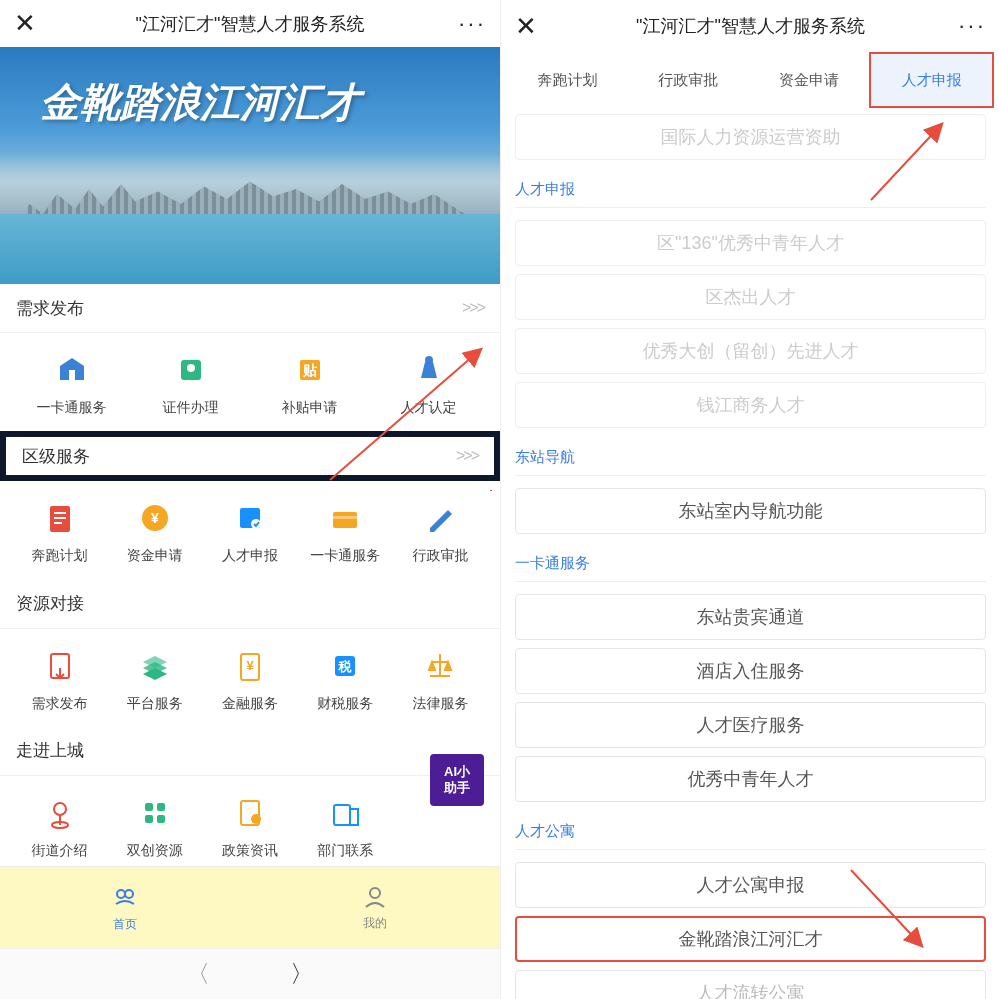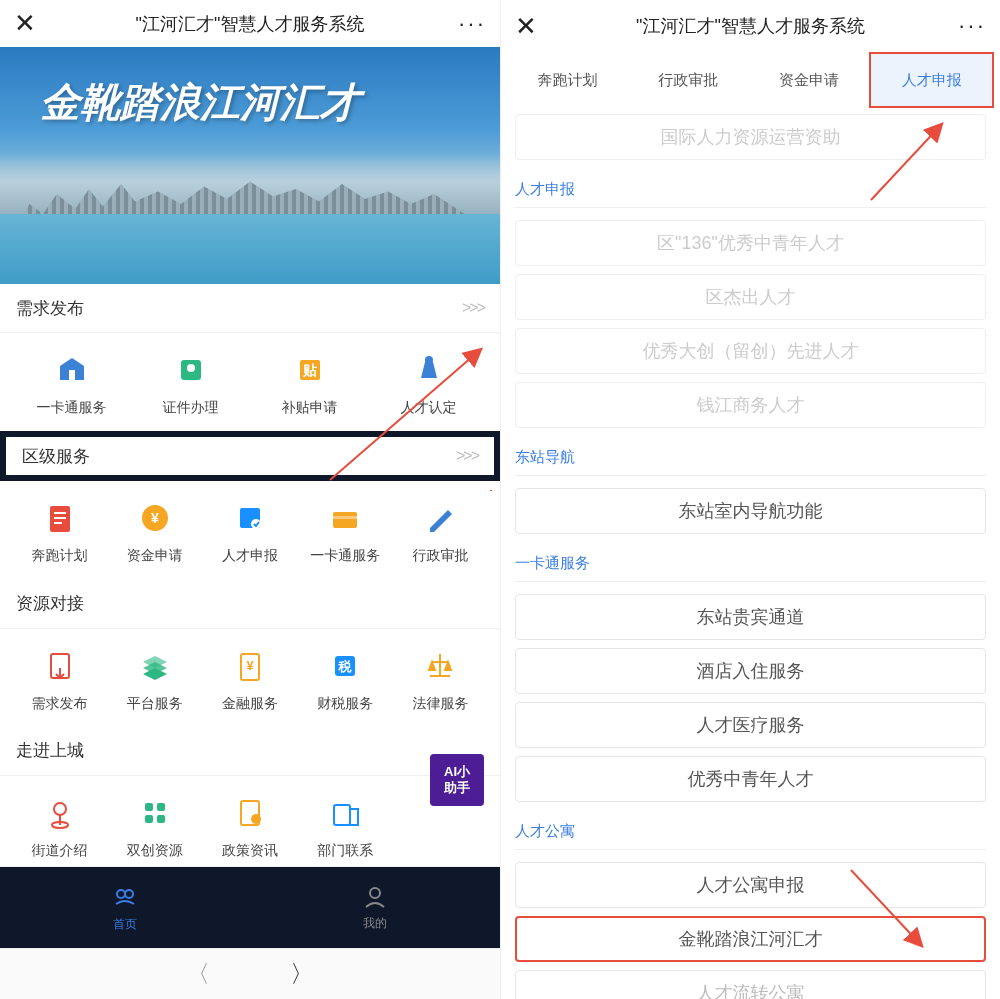--- a/index.html
+++ b/index.html
@@ -26,21 +26,21 @@
 .sec-more { color: #bbb; font-size: 16px; letter-spacing: -2px; }
 .highlight-box { border: 6px solid #0f172a; }
 
 
 .icon-grid { display: flex; padding: 18px 12px 14px; }
 .icon-item { flex: 1; display: flex; flex-direction: column; align-items: center; gap: 10px; }
 .icon-box { width: 38px; height: 38px; display: flex; align-items: center; justify-content: center; }
 .icon-label { font-size: 14px; color: #444; }
 
 
-.footer-bar { height: 90px; background: #0f172a; display: flex; border-top: 1px solid #eee; }
+.footer-bar { height: 90px; background: #fef9c3; display: flex; border-top: 1px solid #eee; }
 .footer-tab { flex: 1; display: flex; flex-direction: column; align-items: center; justify-content: center; gap: 4px; }
 .footer-label { font-size: 12px; color: #888; }
 .footer-tab.active .footer-label { color: #3b7ee3; }
 .nav-bar { height: 56px; background: #fafafa; display: flex; align-items: center; justify-content: center; gap: 80px; border-top: 1px solid #eee; }
 .nav-arrow { font-size: 24px; color: #999; }
 .nav-arrow.fwd { color: #333; }
 
 
 .ai-float { position: absolute; right: 16px; top: 754px; width: 54px; height: 52px; background: #4c1d95; color: #fff; font-size: 13px; font-weight: bold; display: flex; align-items: center; justify-content: center; text-align: center; line-height: 1.2; border-radius: 4px; }
 

